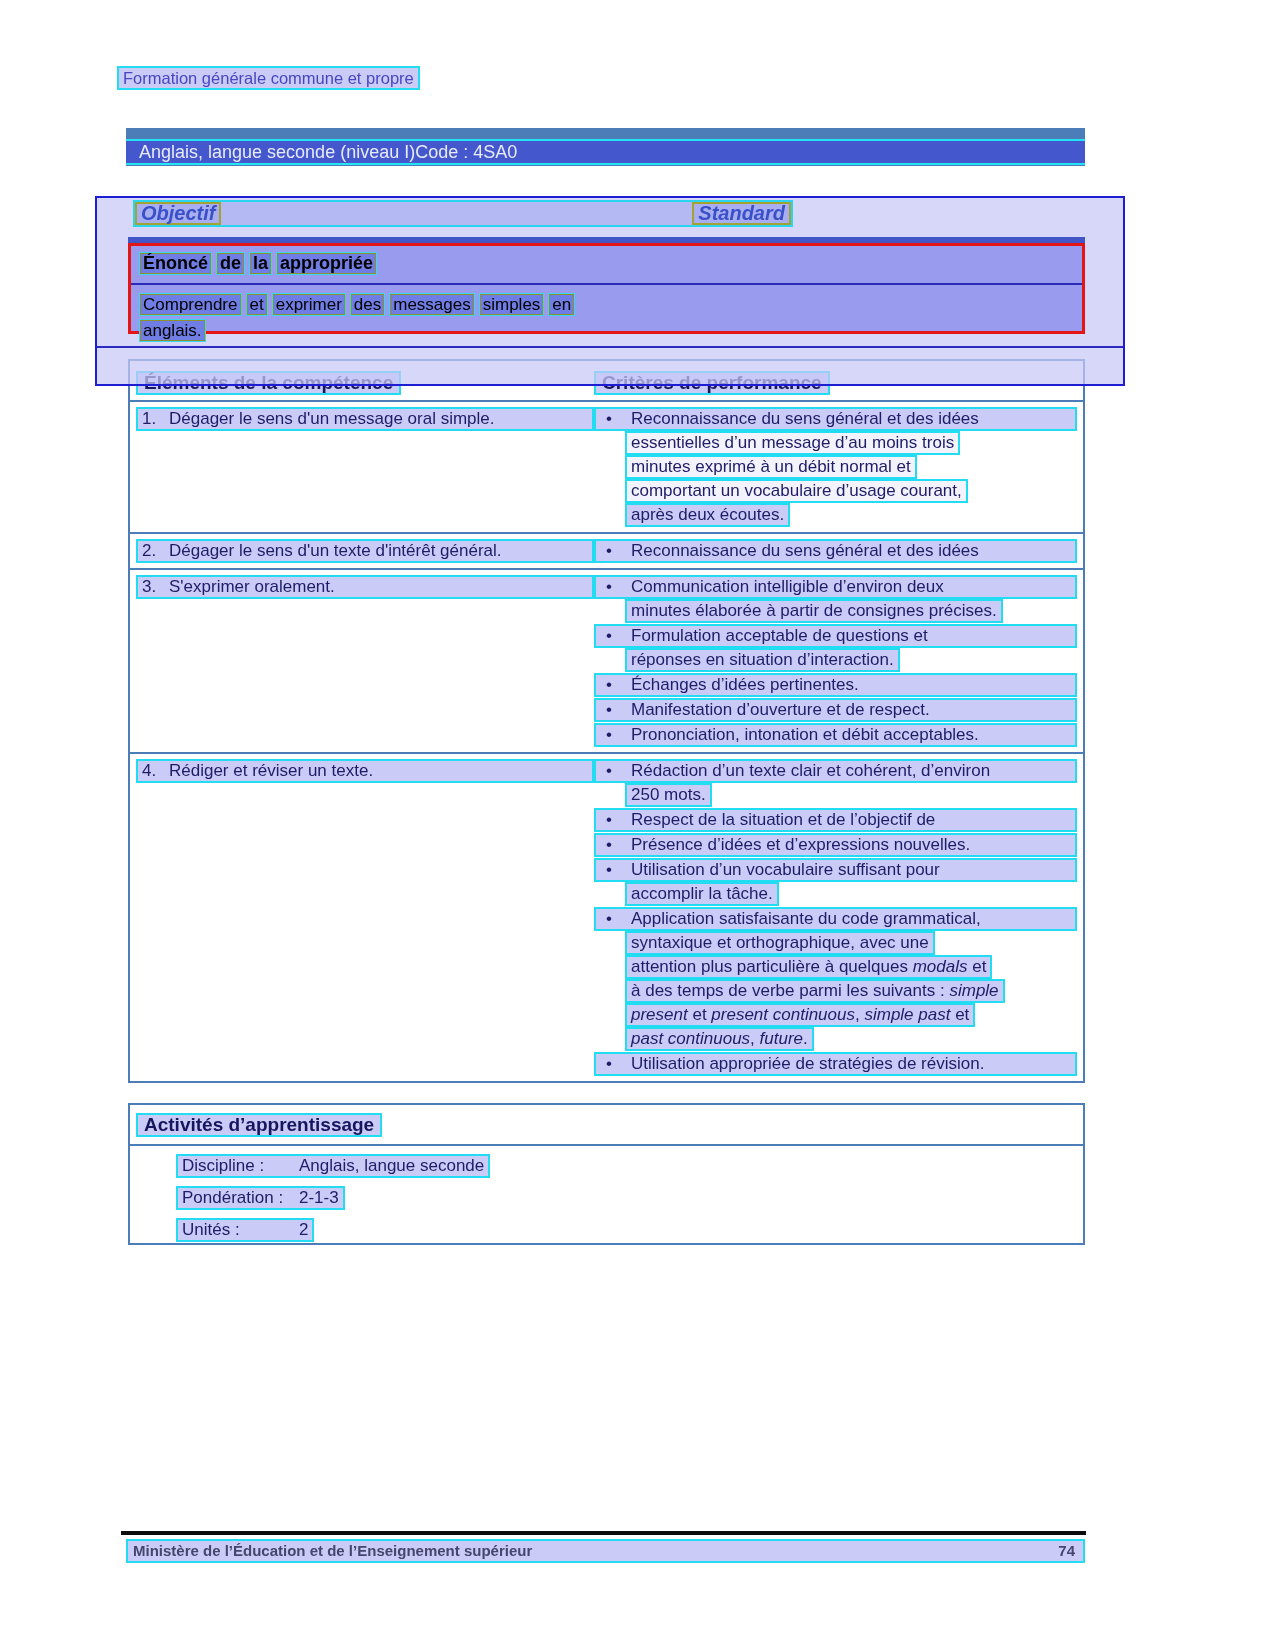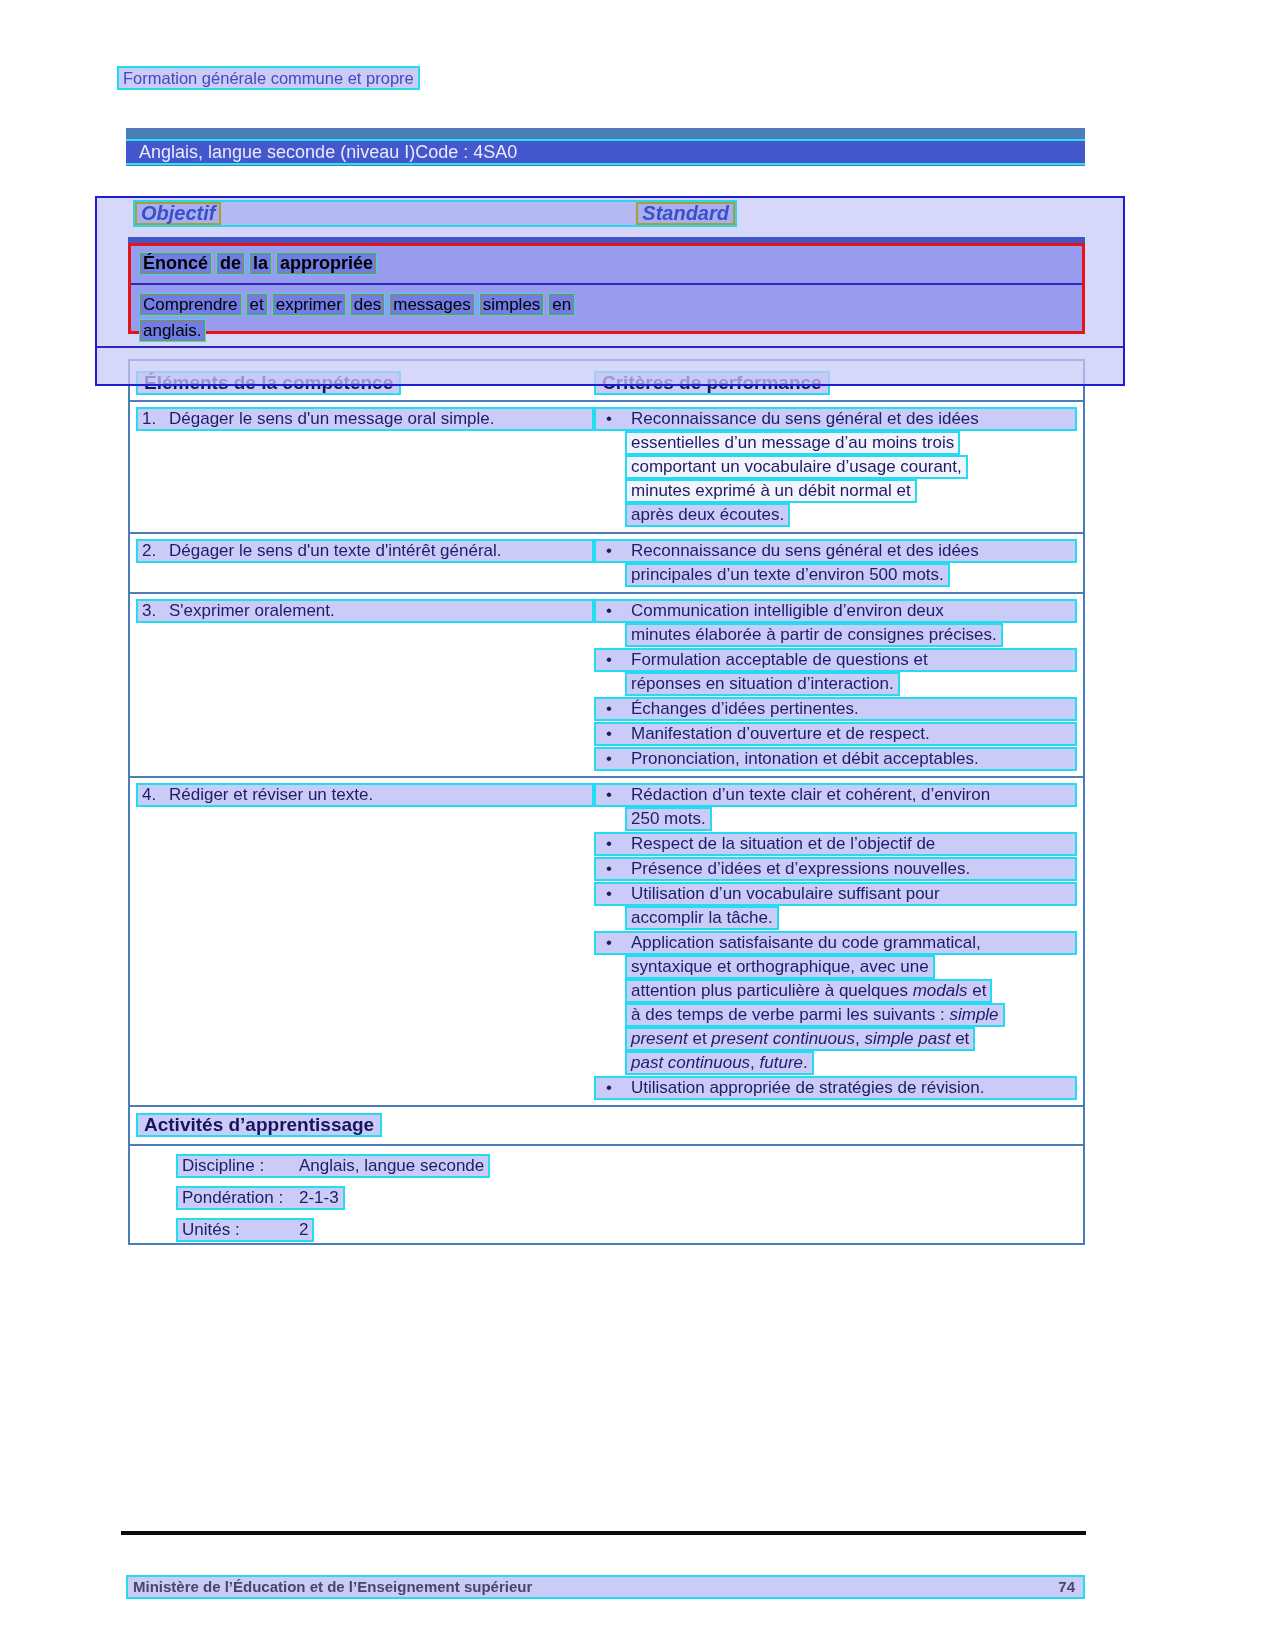--- a/index.html
+++ b/index.html
@@ -23,21 +23,21 @@
   #header-bar{left:126px;top:128px;width:959px;height:38px;background:#4d7db8;z-index:2;}
   #header-band{position:absolute;left:0;right:0;top:11px;height:26px;background:#4457cd;
     border-top:2px solid #25e2f4;border-bottom:2px solid #25e2f4;box-sizing:border-box;
     display:flex;justify-content:flex-start;align-items:center;padding:0 10px 0 13px;
     color:#e8ebfa;font-size:18px;}
 
   
   #overlay{left:95px;top:196px;width:1030px;height:190px;border:2px solid #1d1dd2;
     background:rgba(199,199,246,0.72);z-index:3;box-sizing:border-box;}
   #overlay-inner-line{position:absolute;left:0;right:0;top:148px;height:2px;background:#2a2ac0;}
-  #heading-strip{position:absolute;left:36px;top:2px;width:604px;height:27px;background:#b5b9f3;
+  #heading-strip{position:absolute;left:36px;top:2px;width:660px;height:27px;background:#b5b9f3;
     border:2px solid #29d5f1;box-sizing:border-box;display:flex;justify-content:space-between;align-items:center;}
   .head-word{background:#a9aef0;border:2px solid #a3a332;color:#3a50c8;font-weight:bold;font-style:italic;
     font-size:20px;line-height:19px;padding:0 4px;box-sizing:border-box;}
 
   
   #enonce-topstrip{left:128px;top:237px;width:957px;height:7px;background:#4356c8;z-index:4;}
   #enonce-box{left:128px;top:243px;width:957px;height:91px;background:#999cee;border:3px solid #e51515;
     z-index:4;box-sizing:border-box;}
   .word-line{position:absolute;display:flex;flex-wrap:nowrap;}
   .word-line .word{background:#6f7de4;border:1px solid #8f8f2e;outline:1px solid #38d6f2;
@@ -67,21 +67,21 @@
   #activities-box{left:128px;top:1103px;width:957px;height:142px;border:2px solid #4d7db8;
     box-sizing:border-box;padding:8px 0 0 6px;}
   #activities-title{font-size:19px;font-weight:bold;color:#16165e;padding:1px 6px;}
   #activities-divider{margin-top:7px;margin-left:-6px;height:2px;background:#4d7db8;}
   .act-line{margin-top:8px;padding-left:40px;}
   .act-label{display:inline-block;width:117px;}
 
   
   #footer-rule{left:121px;top:1531px;width:965px;height:4px;background:#0c0c0c;}
   #footer-bar{left:126px;top:1539px;width:959px;display:flex;justify-content:space-between;
-    box-sizing:border-box;padding:1px 8px 1px 5px;font-size:15px;font-weight:bold;color:#45456e;line-height:18px;margin-top:36px;}
+    box-sizing:border-box;padding:1px 8px 1px 5px;font-size:15px;font-weight:bold;color:#45456e;line-height:18px;}
 </style>
 </head>
 <body>
 
 <div class="abs hl line" id="breadcrumb-box">Formation générale commune et propre</div>
 
 <div class="abs" id="header-bar">
   <div id="header-band">
     <span>Anglais, langue seconde (niveau I)</span>
     <span>Code : 4SA0</span>
@@ -139,47 +139,44 @@
     <div class="cell-r">
       <div class="bullet-item">
         <div class="hl full">
             <span class="dot"></span>
             <span>Reconnaissance du sens général et des idées</span>
           </div>
         <div class="cont">
             <span class="hl2 line">essentielles d’un message d’au moins trois</span>
           </div>
         <div class="cont">
+            <span class="hl2 line">minutes exprimé à un débit normal et</span>
+          </div>
+        <div class="cont">
             <span class="hl2 line">comportant un vocabulaire d’usage courant,</span>
-          </div>
-        <div class="cont">
-            <span class="hl2 line">minutes exprimé à un débit normal et</span>
           </div>
         <div class="cont">
             <span class="hl line">après deux écoutes.</span>
           </div>
       </div>
     </div>
   </div>
 
   <div class="t-row">
     <div class="cell-l">
       <div class="hl full">
         <span class="num">2.</span>
         <span>Dégager le sens d'un texte d'intérêt général.</span>
       </div>
     </div>
     <div class="cell-r">
       <div class="bullet-item">
         <div class="hl full">
             <span class="dot"></span>
             <span>Reconnaissance du sens général et des idées</span>
-          </div>
-        <div class="cont">
-            <span class="hl line">principales d’un texte d’environ 500 mots.</span>
           </div>
       </div>
     </div>
   </div>
 
   <div class="t-row">
     <div class="cell-l">
       <div class="hl full">
         <span class="num">3.</span>
         <span>S'exprimer oralement.</span>

